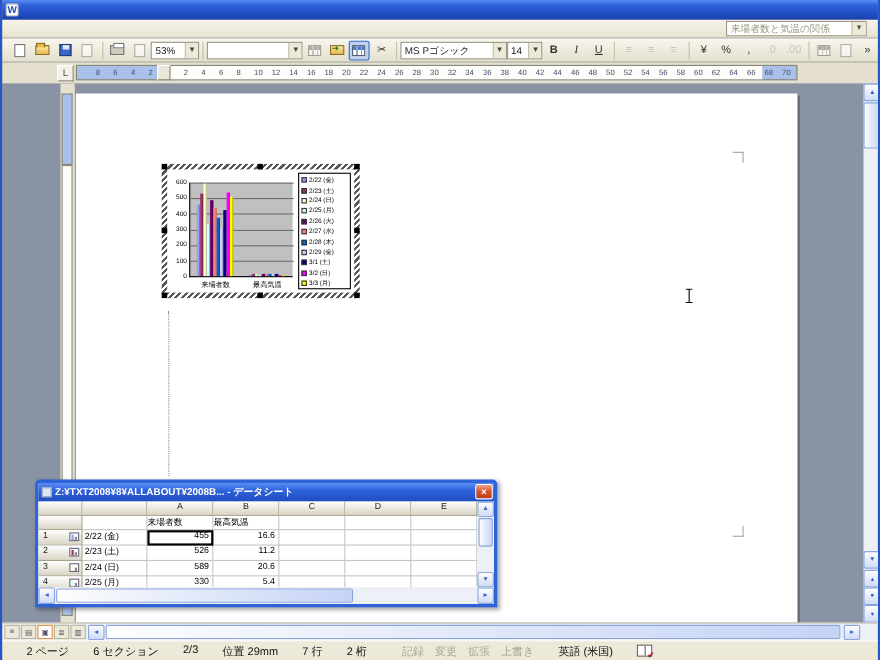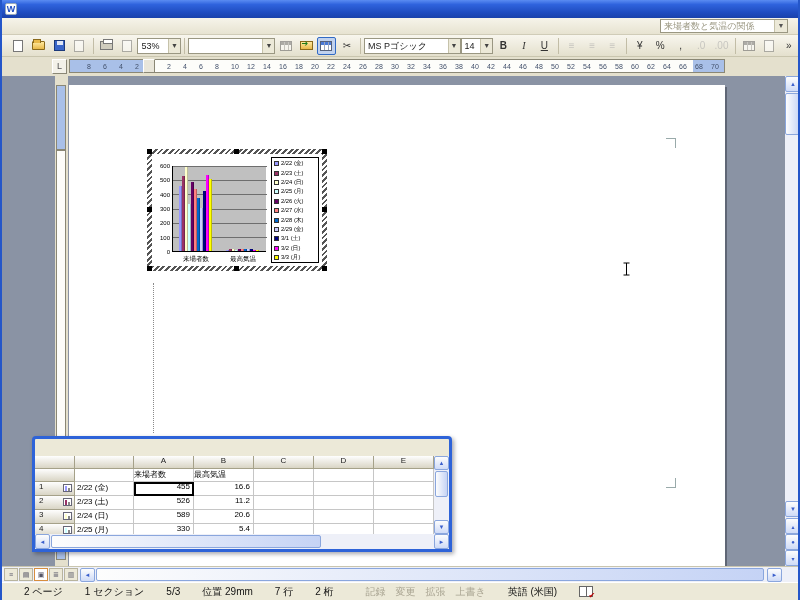--- a/index.html
+++ b/index.html
@@ -406,20 +406,25 @@
       <div class="sbtn" style="top:0;height:16px;">▲</div>
       <div class="sthumb" style="top:17px;height:42px;"></div>
       <div class="sbtn" style="top:425px;height:16px;">▼</div>
       <div class="sbtn" style="top:442px;height:16px;">▴</div>
       <div class="sbtn" style="top:458px;height:16px;">●</div>
       <div class="sbtn" style="top:474px;height:16px;">▾</div>
     </div>
   </div>
 
   <div class="datasheet">
+    <div class="dstitle">
+      <span class="dsicon"></span>
+      <span>Z:¥TXT2008¥8¥ALLABOUT¥2008B... - データシート</span>
+      <div class="dsclose">×</div>
+    </div>
     <div class="dsgrid" id="dsgrid">
         <div class="dcell dhead" style="left: 0px; top: 0px; width: 40px; height: 13px;"></div>
         <div class="dcell dhead" style="left: 40px; top: 0px; width: 59px; height: 13px;"></div>
         <div class="dcell dhead" style="left: 99px; top: 0px; width: 60px; height: 13px;">A</div>
         <div class="dcell dhead" style="left: 159px; top: 0px; width: 60px; height: 13px;">B</div>
         <div class="dcell dhead" style="left: 219px; top: 0px; width: 60px; height: 13px;">C</div>
         <div class="dcell dhead" style="left: 279px; top: 0px; width: 60px; height: 13px;">D</div>
         <div class="dcell dhead" style="left: 339px; top: 0px; width: 60px; height: 13px;">E</div>
         <div class="dcell dhead" style="left: 0px; top: 13px; width: 40px; height: 13px;"></div>
         <div class="dcell " style="left: 40px; top: 13px; width: 59px; height: 13px;"></div>
@@ -489,22 +494,22 @@
       <div class="vbtn">≣</div>
       <div class="vbtn">▥</div>
     </div>
     <div class="sbtn" style="position:absolute;left:78px;top:1px;width:15px;height:14px;">◄</div>
     <div class="sthumb" style="position:absolute;left:94px;top:1px;width:668px;height:13px;"></div>
     <div class="sbtn" style="position:absolute;right:20px;top:1px;width:15px;height:14px;">►</div>
   </div>
 
   <div class="statusbar">
     <span>2 ページ</span>
-    <span>1 セクション</span>
-    <span>5/3</span>
+    <span>6 セクション</span>
+    <span>2/3</span>
     <span>位置 29mm</span>
     <span>7 行</span>
     <span>2 桁</span>
     <span id="statusmodes"><span class="gray">記録</span><span class="gray">変更</span><span class="gray">拡張</span><span class="gray">上書き</span></span>
     <span>英語 (米国)</span>
     <span class="bookicon"></span>
   </div>
 
 </div>
 

